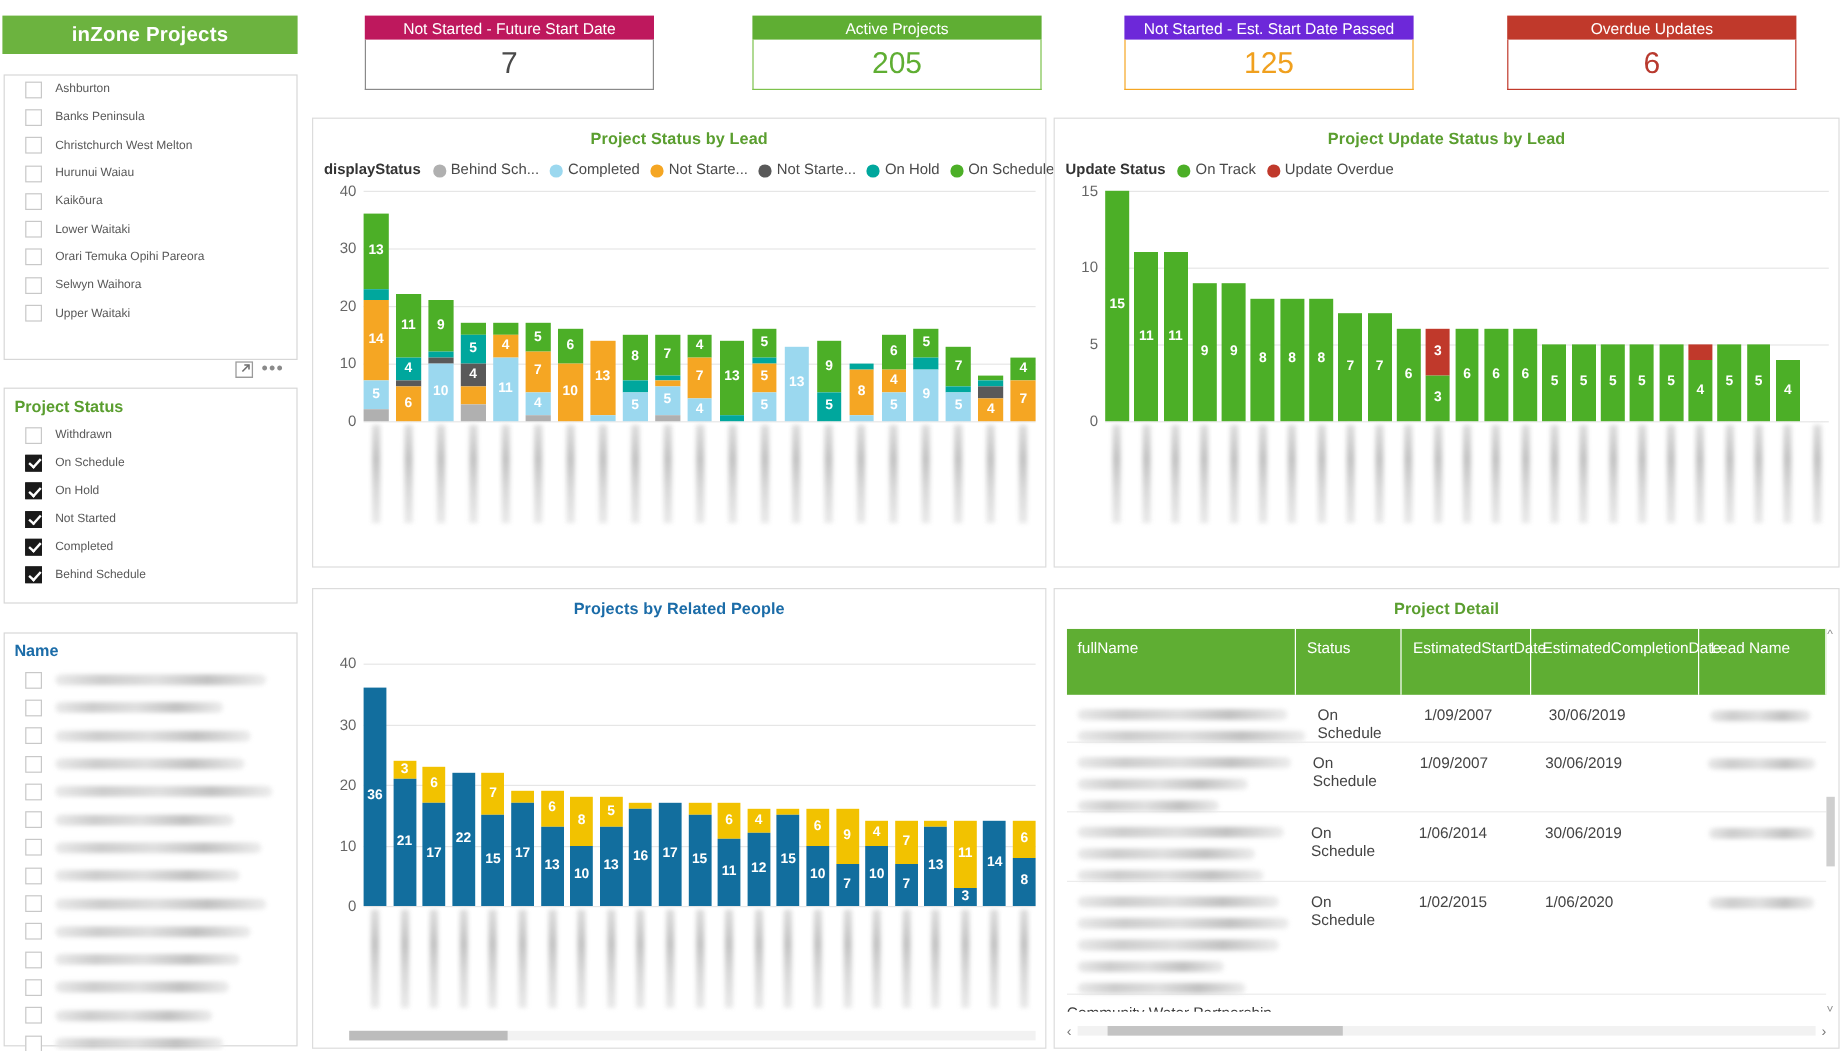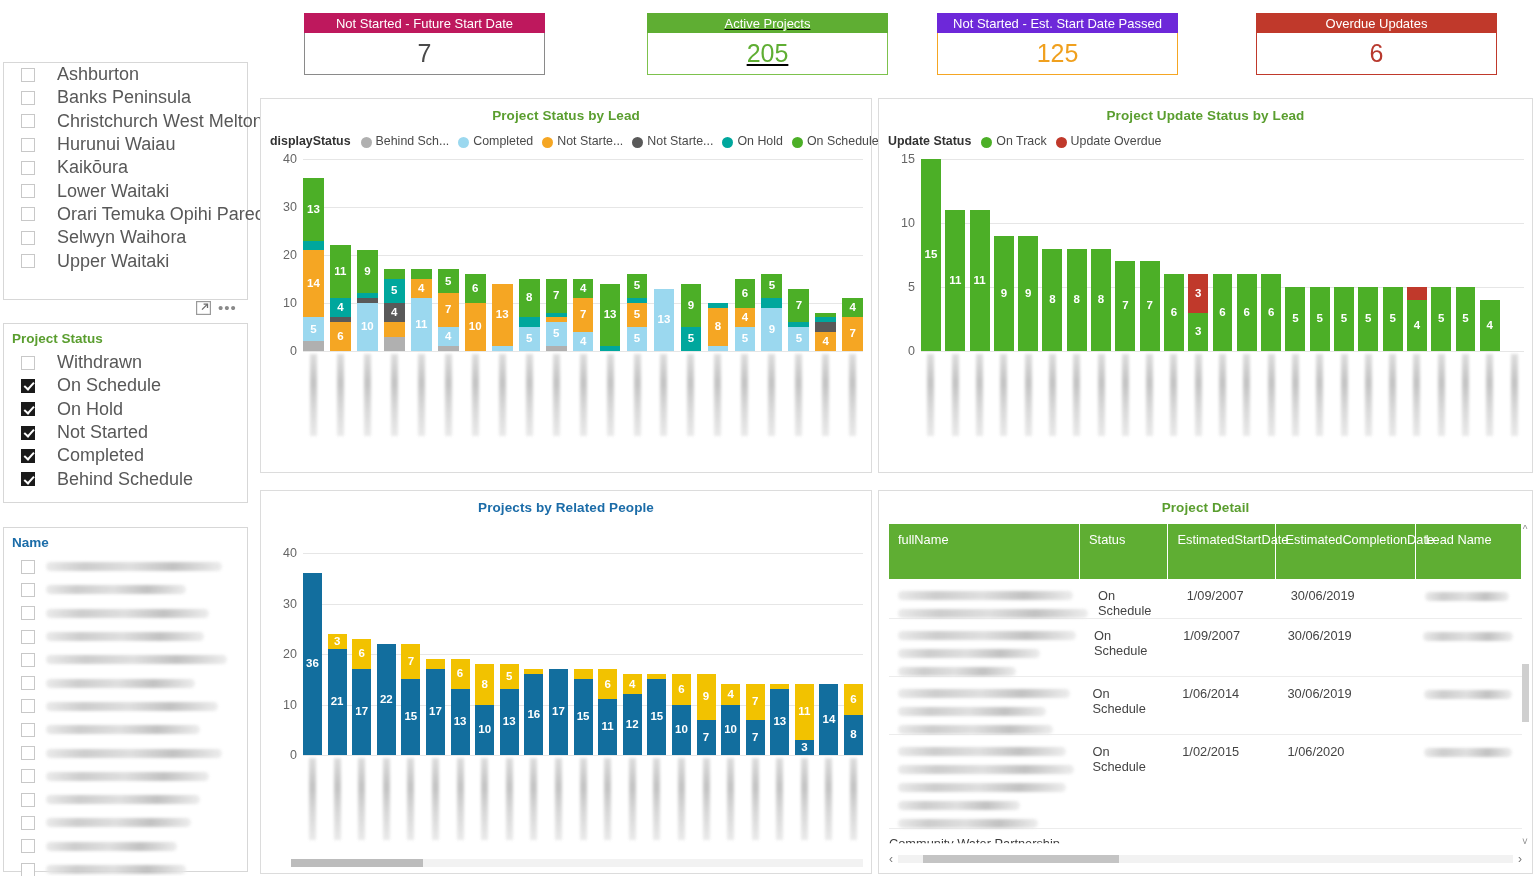--- a/index.html
+++ b/index.html
@@ -47,21 +47,21 @@
     border: 1.4px solid #c8c8c8; background: #fff;
     margin-right: 11px; position: relative;
   }
   .cbox.checked { background: #1a1a1a; border-color: #1a1a1a; }
   .cbox.checked::after {
     content: ""; position: absolute;
     left: 3.6px; top: .4px; width: 4.2px; height: 8.4px;
     border: solid #ffffff; border-width: 0 2px 2px 0;
     transform: rotate(42deg);
   }
-  .slicer-label { font-size: 18px; color: #585858; white-space: nowrap; margin-left: 11px; }
+  .slicer-label { font-size: 10px; color: #585858; white-space: nowrap; }
 
   
   .blur {
     height: 9px; border-radius: 5px;
     background: linear-gradient(95deg,#e9e9e9 0%,#c9c9c9 22%,#dddddd 48%,#bdbdbd 72%,#ececec 100%);
     filter: blur(1.7px); opacity: .92;
   }
 
   .card-icons {
     position: absolute; left: 196px; top: 301px;
@@ -76,21 +76,21 @@
     height: 20px; color: #ffffff; font-size: 13px;
     display: flex; align-items: center; justify-content: center;
     white-space: nowrap;
   }
   .kpi-body {
     height: 42px; border: 1.5px solid; border-top: none;
     display: flex; align-items: center; justify-content: center;
     font-size: 25px;
   }
   #kpi0 { left: 304px; }
-  #kpi1 { left: 647px; text-decoration: underline; }
+  #kpi1 { left: 627px; }
   #kpi2 { left: 937px; }
   #kpi3 { left: 1256px; }
 
   
   .visual {
     position: absolute; background: #ffffff; border: 1px solid #dcdcdc;
   }
   #vis-status  { left: 260px;  top: 98px;  width: 612px; height: 375px; }
   #vis-update  { left: 878px;  top: 98px;  width: 655px; height: 375px; }
   #vis-people  { left: 260px;  top: 490px; width: 612px; height: 384px; }
@@ -168,20 +168,21 @@
     clip-path: inset(0 0 52% 0);
   }
 </style>
 </head>
 <body>
 
 <div id="root">
 
   <div id="leftpanel">
 
+    <div class="report-title">inZone Projects</div>
 
     <div class="slicer-card" id="zone-card">
       <div id="zone-rows">
           <div class="slicer-row">
             <span class="cbox"></span>
             <span class="slicer-label">Ashburton</span>
           </div>
           <div class="slicer-row">
             <span class="cbox"></span>
             <span class="slicer-label">Banks Peninsula</span>

